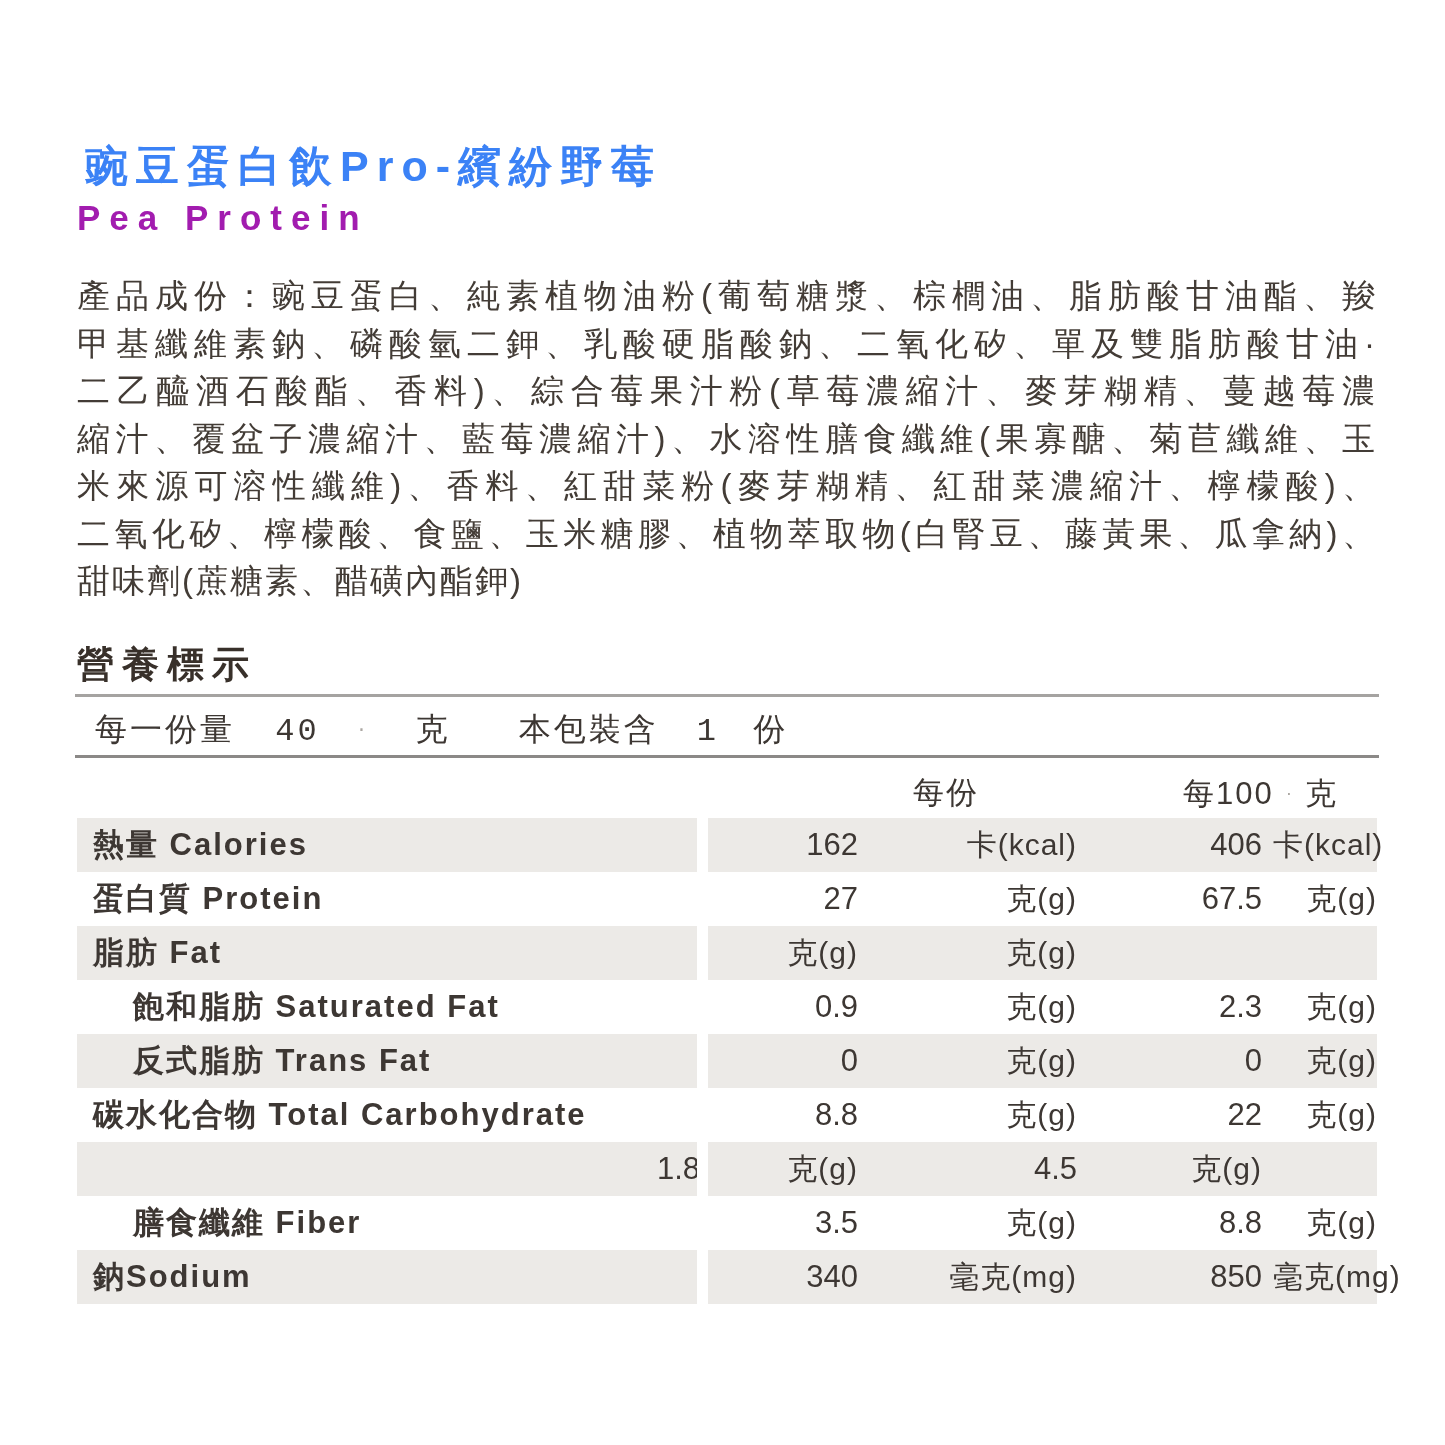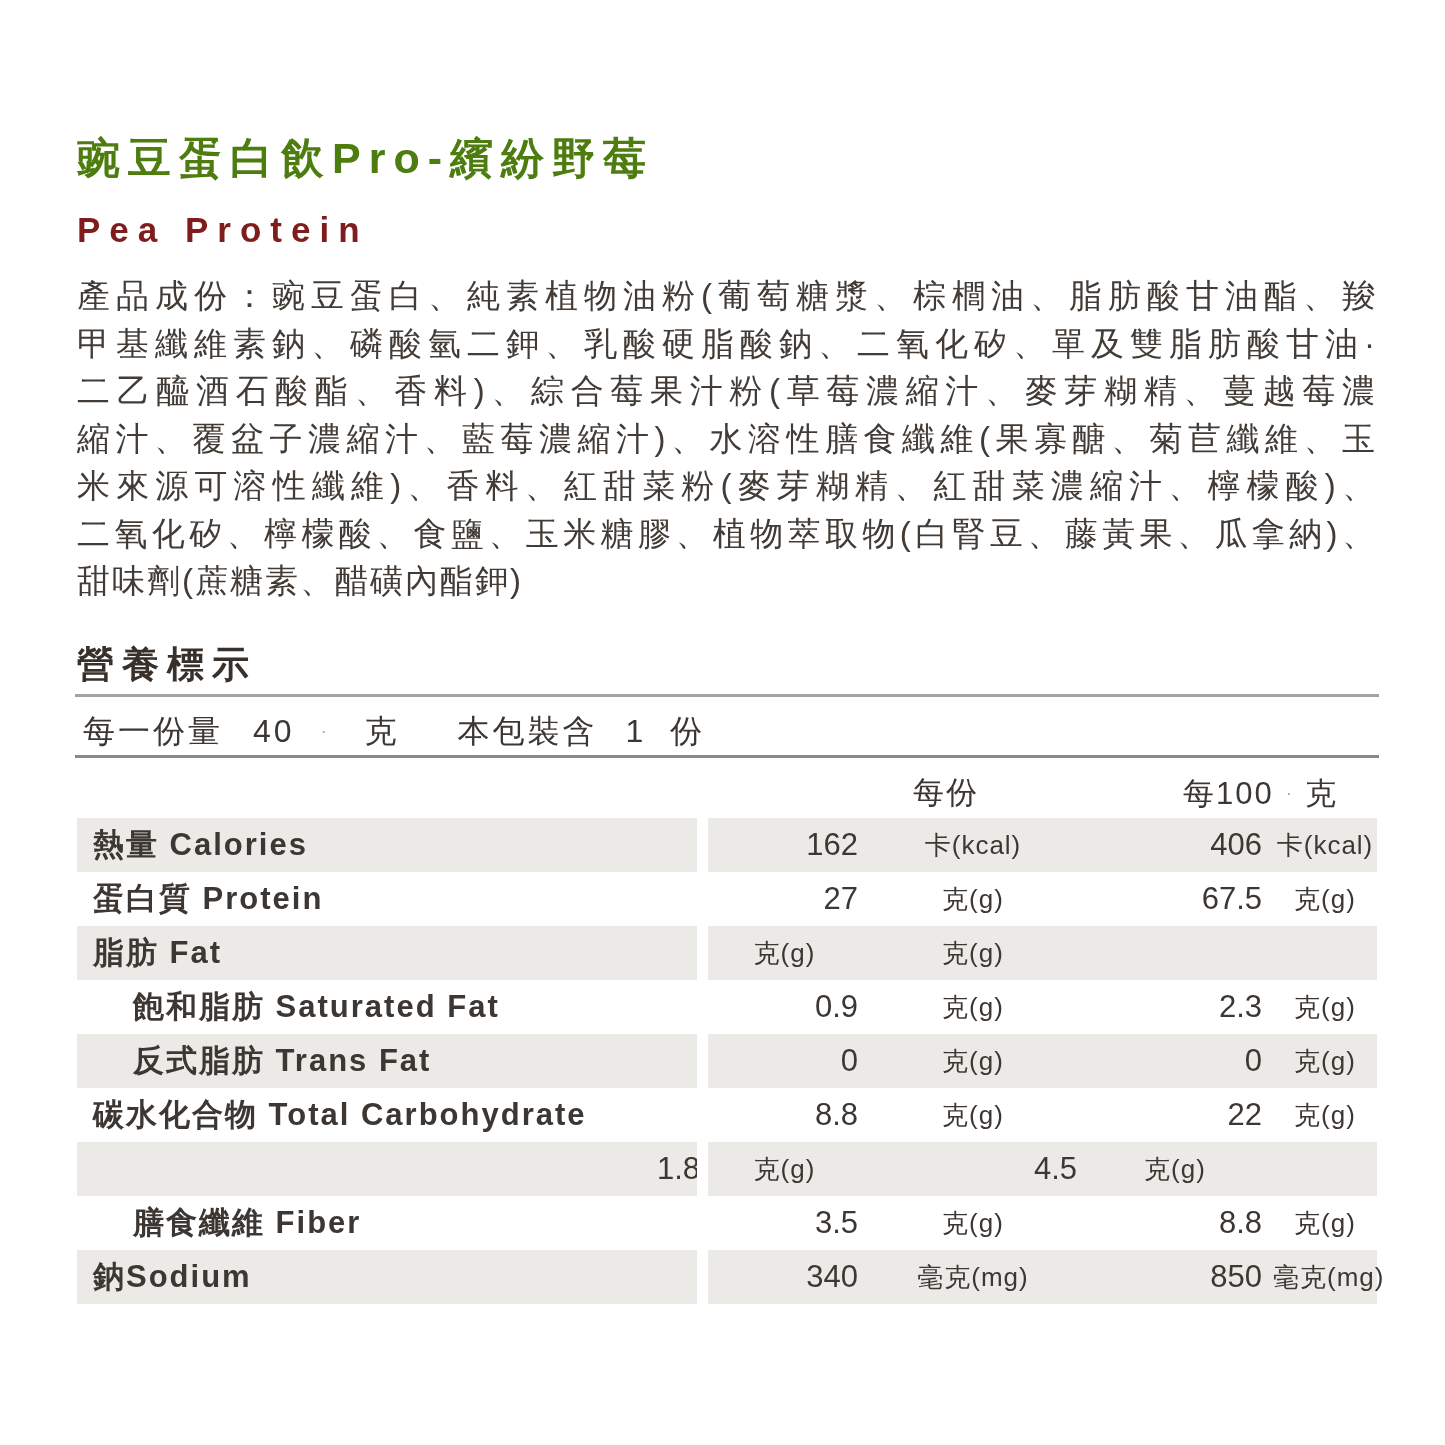--- a/index.html
+++ b/index.html
@@ -3,27 +3,27 @@
 <meta charset="utf-8">
 <style>
   html,body { margin:0; padding:0; background:#ffffff; }
   .page {
     position:relative; width:1445px; height:1445px; background:#ffffff;
     font-family:"Liberation Sans", sans-serif; color:#433c36; overflow:hidden;
   }
   .content { position:absolute; left:77px; top:0; width:1300px; }
 
   .title-zh {
-    position:absolute; top:130px; left:0; margin:0;
-    font-size:43px; font-weight:700; letter-spacing:8px; color:#4d7c0f;
+    position:absolute; top:130px; left:0; margin:8px;
+    font-size:43px; font-weight:700; letter-spacing:8px; color:#3b82f6;
     white-space:nowrap;
   }
   .title-en {
-    position:absolute; top:210px; left:0; margin:0;
-    font-size:35px; font-weight:700; letter-spacing:9px; color:#7f1d1d;
+    position:absolute; top:198px; left:0; margin:0;
+    font-size:35px; font-weight:700; letter-spacing:9px; color:#a21caf;
     white-space:nowrap;
   }
 
   .ingredients { position:absolute; top:272px; left:0; width:1300px; }
   .ing-line {
     font-size:33px; line-height:47.5px; letter-spacing:2px; color:#433c36;
     text-align:justify; text-align-last:justify; white-space:nowrap;
   }
   .ing-line.last { text-align:left; text-align-last:left; }
 
@@ -31,22 +31,22 @@
     position:absolute; top:640px; left:0; margin:0;
     font-size:37px; font-weight:700; letter-spacing:8px; color:#38302a;
     white-space:nowrap;
   }
 
   .rule { position:absolute; left:-2px; width:1304px; }
   .rule-light { top:694px; height:3px; background:#a5a3a1; }
   .rule-dark  { top:755px; height:3px; background:#8b8987; }
 
   .serving-line {
-    position:absolute; top:706px; left:6px; height:49px; line-height:49px;
-    font-size:32px; letter-spacing:3px; color:#3d3733; white-space:nowrap;
+    position:absolute; top:706px; left:18px; height:49px; line-height:49px;
+    font-size:32px; letter-spacing:3px; color:#3d3733; white-space:nowrap;font-family:Liberation Mono, monospace;
   }
   .serving-line .sv-value { margin-left:18px; }
   .serving-line .sv-dot { margin-left:14px; }
   .serving-line .sv-unit { margin-left:26px; }
   .serving-line .pk-label { margin-left:46px; }
   .serving-line .pk-value { margin-left:16px; }
   .serving-line .pk-unit { margin-left:12px; }
 
   .faint-dot { color:#aba7a2; font-size:19px; vertical-align:5px; letter-spacing:0; }
 
@@ -68,21 +68,21 @@
   }
   .row.gray { background:#eceae7; }
   .row.gray::after {
     content:""; position:absolute; left:620px; top:0; bottom:0; width:11px;
     background:#ffffff;
   }
   .cell { white-space:nowrap; color:#3d3733; }
   .cell.label { font-size:31px; letter-spacing:2px; padding-left:16px; box-sizing:border-box;font-weight:bold; }
   .row.indent .cell.label { padding-left:56px; }
   .cell.num { font-size:31px; text-align:right; }
-  .cell.unit { font-size:26px; text-align:center; padding-left:11px; box-sizing:border-box; letter-spacing:1px; }
+  .cell.unit { font-size:30px; text-align:right; padding-left:11px; box-sizing:border-box; letter-spacing:1px; }
 </style>
 </head>
 <body>
 
 <div class="page">
   <div class="content">
 
     <h1 class="title-zh">豌豆蛋白飲Pro-繽紛野莓</h1>
     <h2 class="title-en">Pea Protein</h2>
 

